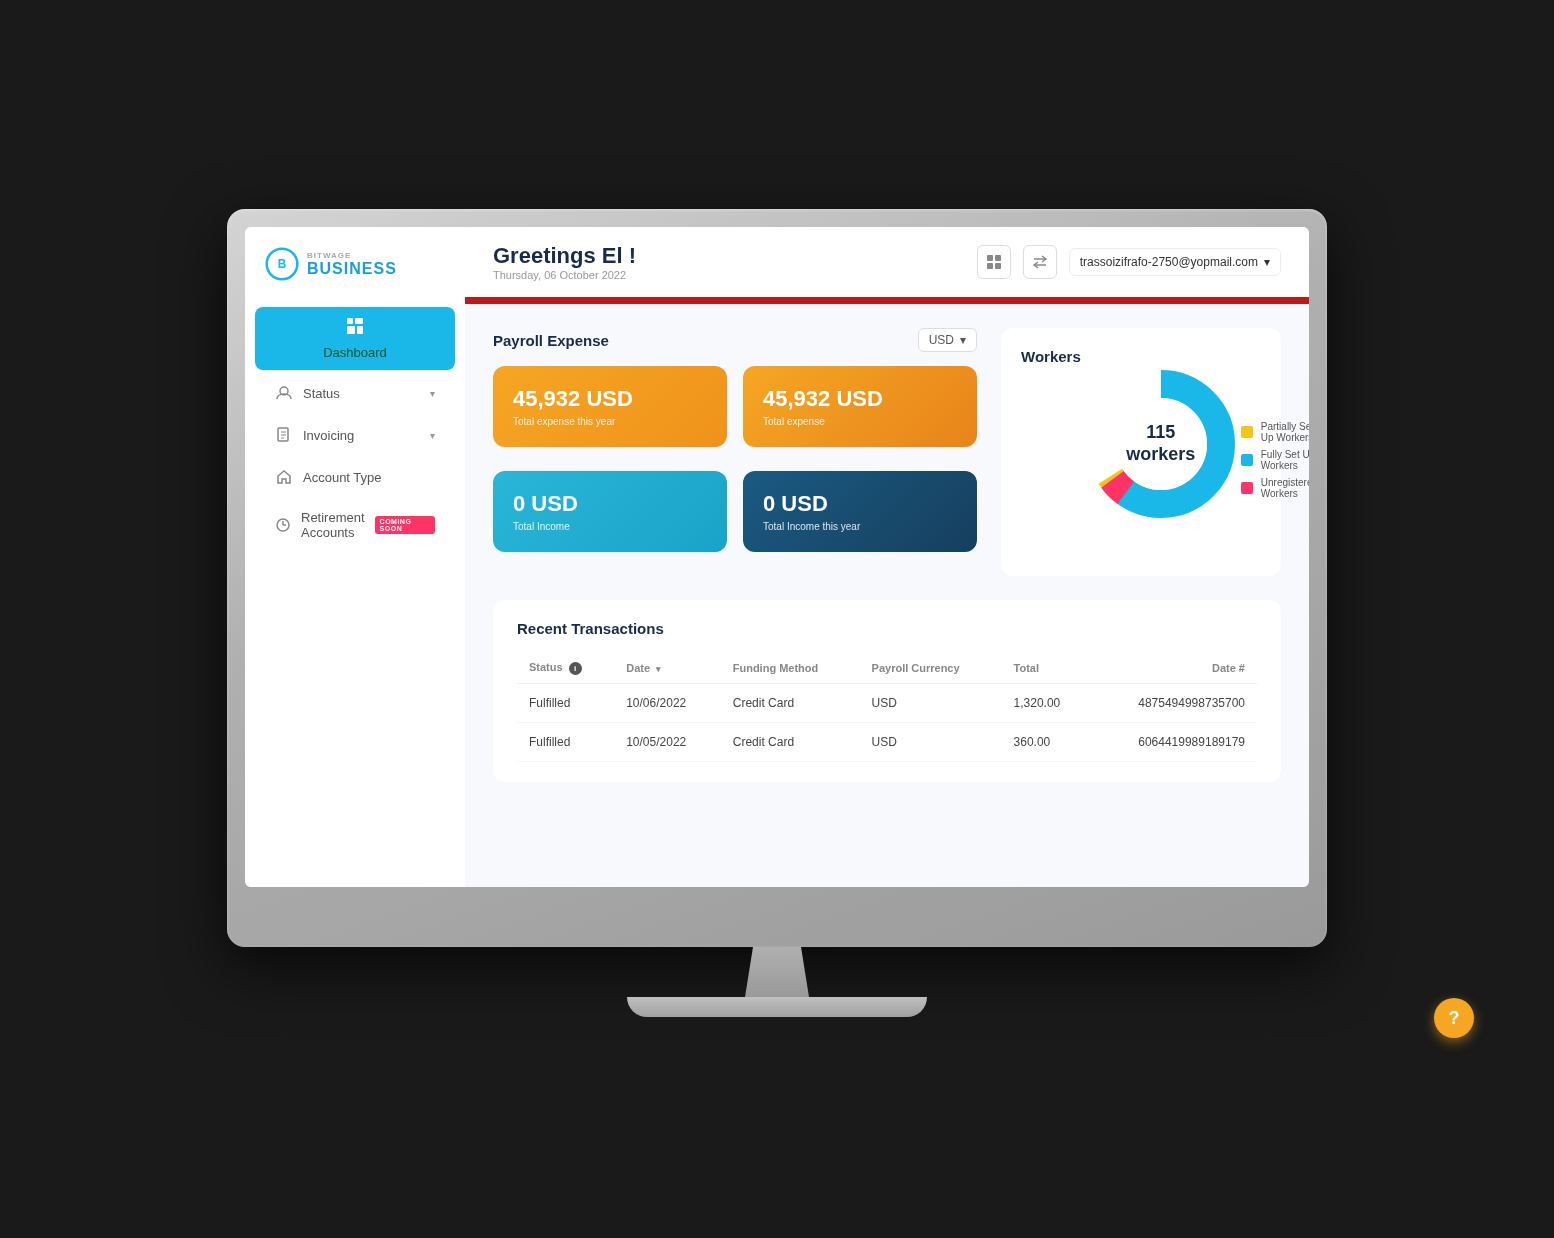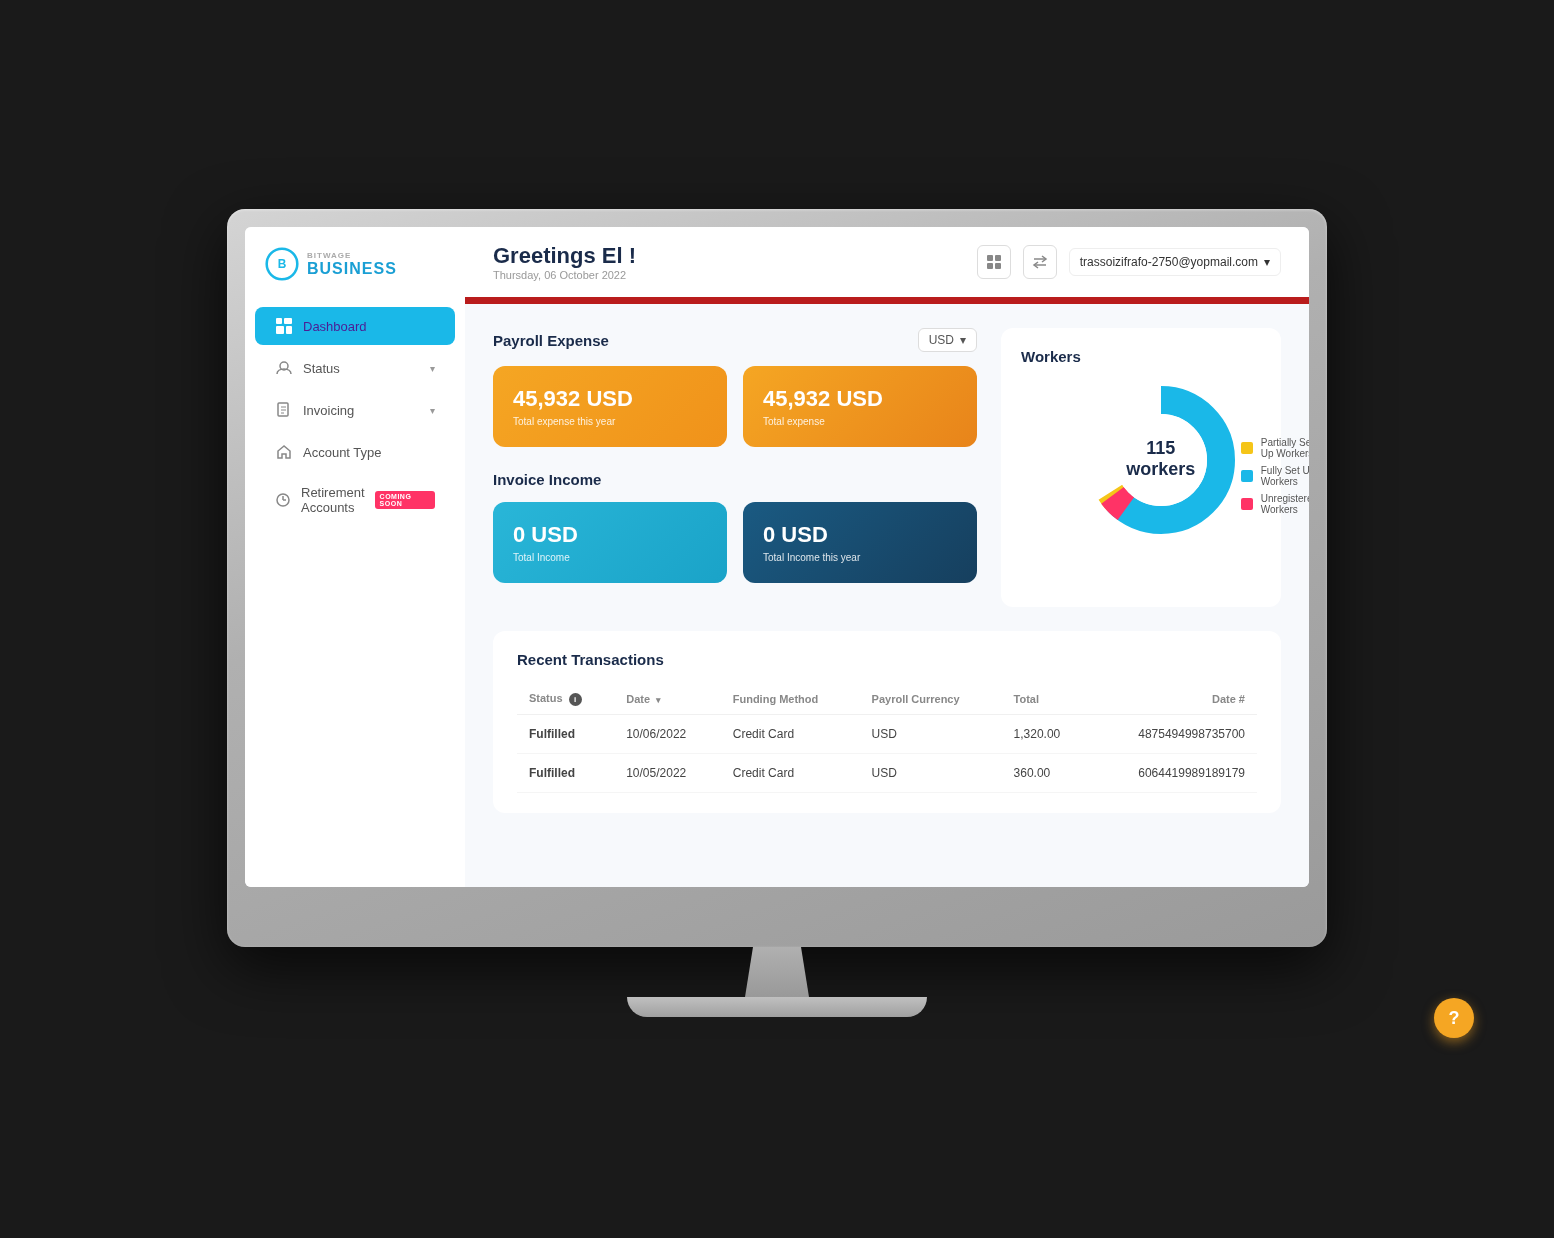--- a/index.html
+++ b/index.html
@@ -104,21 +104,22 @@
       font-size: 13px;
       color: #555;
       position: relative;
       border-radius: 8px;
       margin: 2px 10px;
       transition: background 0.2s;
     }
 
     .nav-item.active {
       background: #1ab8e8;
-      color: #4c1d95;
+      color: #14532d;
+      flex-direction: column;
     }
 
     .nav-icon {
       width: 18px;
       height: 18px;
       display: flex;
       align-items: center;
       justify-content: center;
       font-size: 14px;
     }
@@ -386,21 +387,21 @@
     }
 
     .table td {
       padding: 12px 12px;
       border-bottom: 1px solid #f5f5f5;
       color: #444;
     }
 
     .status-fulfilled {
       color: #00c896;
-      font-weight: 700;
+      font-weight: 400;
       margin-top: 42px;
     }
 
     .status-processing {
       color: #f5a623;
       font-weight: 600;
     }
 
     .order-link {
       color: #1ab8e8;
@@ -569,23 +570,20 @@
               <div class="expense-card yellow">
                 <div class="card-amount">45,932 USD</div>
                 <div class="card-label">Total expense this year</div>
               </div>
               <div class="expense-card orange">
                 <div class="card-amount">45,932 USD</div>
                 <div class="card-label">Total expense</div>
               </div>
             </div>
 
-            <div class="section-header">
-              <span class="section-title">Invoice Income</span>
-            </div>
             <div class="cards-row">
               <div class="income-card light-blue">
                 <div class="card-amount">0 USD</div>
                 <div class="card-label">Total Income</div>
               </div>
               <div class="income-card dark-blue">
                 <div class="card-amount">0 USD</div>
                 <div class="card-label">Total Income this year</div>
               </div>
             </div>

